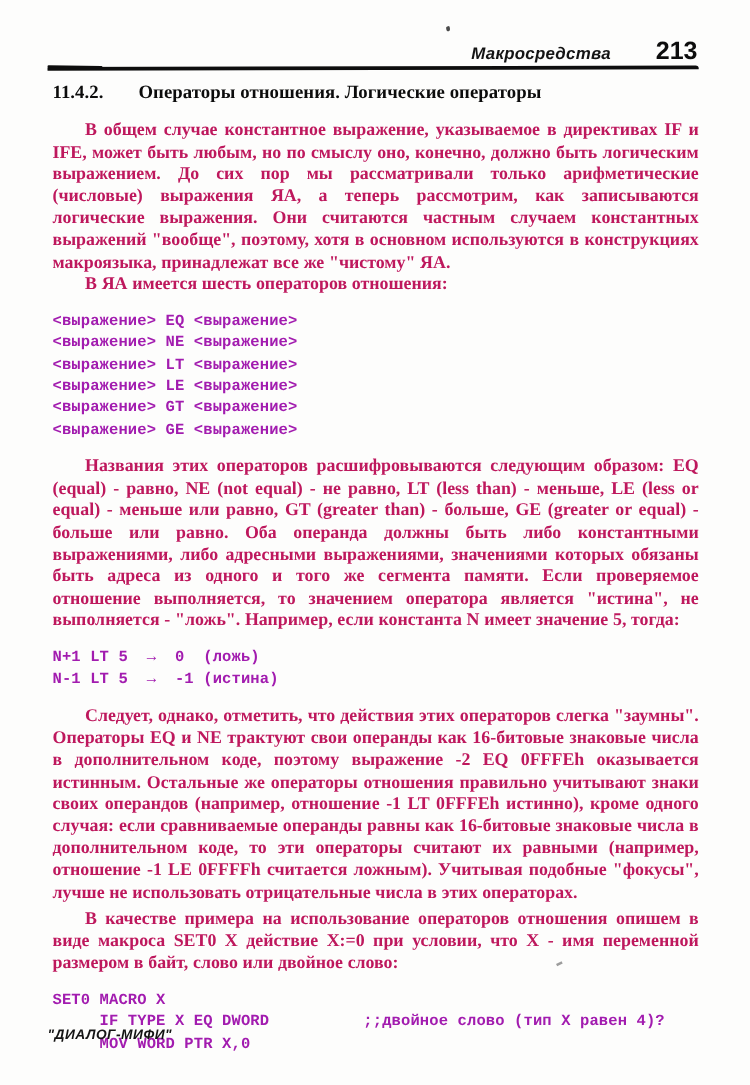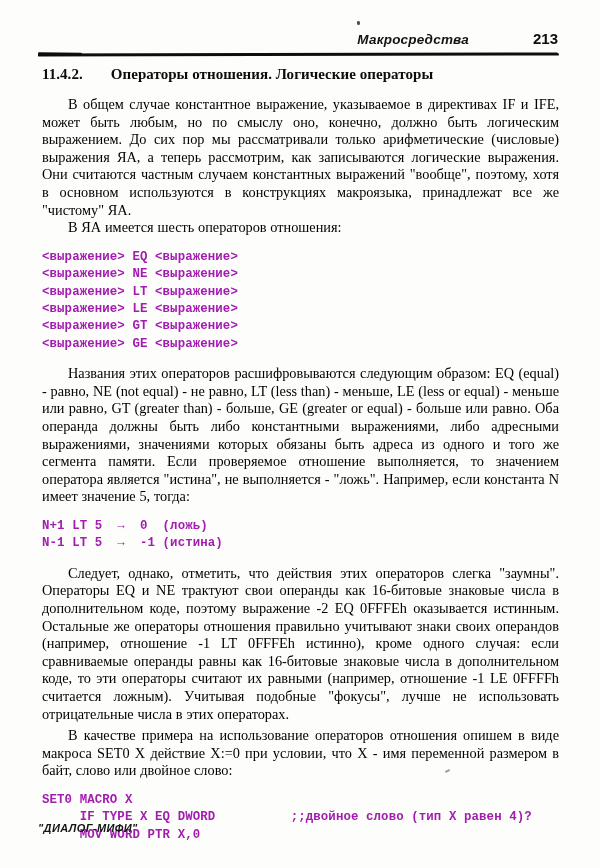--- a/index.html
+++ b/index.html
@@ -45,33 +45,32 @@
   
   .runhead {
     position: absolute;
     left: 42px;
     top: 30px;
     width: 516px;
     height: 20px;
     display: flex;
     align-items: baseline;
     justify-content: flex-end;
-    gap: 28px;
   }
   .runhead-title {
     font-style: italic;
     font-weight: 700;
     font-size: 13.5px;
     font-family: "Liberation Sans", "DejaVu Sans", sans-serif;
     letter-spacing: .2px;
     color: #141414;
   }
   .runhead-page {
     font-weight: 700;
-    font-size: 15px;
+    font-size: 20px;
     font-family: "Liberation Sans", "DejaVu Sans", sans-serif;
     margin-left: 36px;
     color: #0d0d0d;
   }
 
   .rule {
     position: absolute;
     left: 38px;
     top: 53px;
     width: 521px;
@@ -113,21 +112,22 @@
     width: 517px;
   }
   p.para {
     margin: 0;
     font-size: 14.3px;
     line-height: 17.6px;
     text-align: justify;
     text-indent: 26px;
     text-justify: inter-word;
     word-spacing: .2px;
-    color: #000000;
+    color: #be185d;
+    font-weight: bold;
   }
   .gap-s { height: 4px; }
   .gap-m { height: 12px; }
 
   
   pre.code {
     margin: 0;
     font-family: "Liberation Mono", "DejaVu Sans Mono", monospace;
     font-size: 12.4px;
     line-height: 17.4px;

